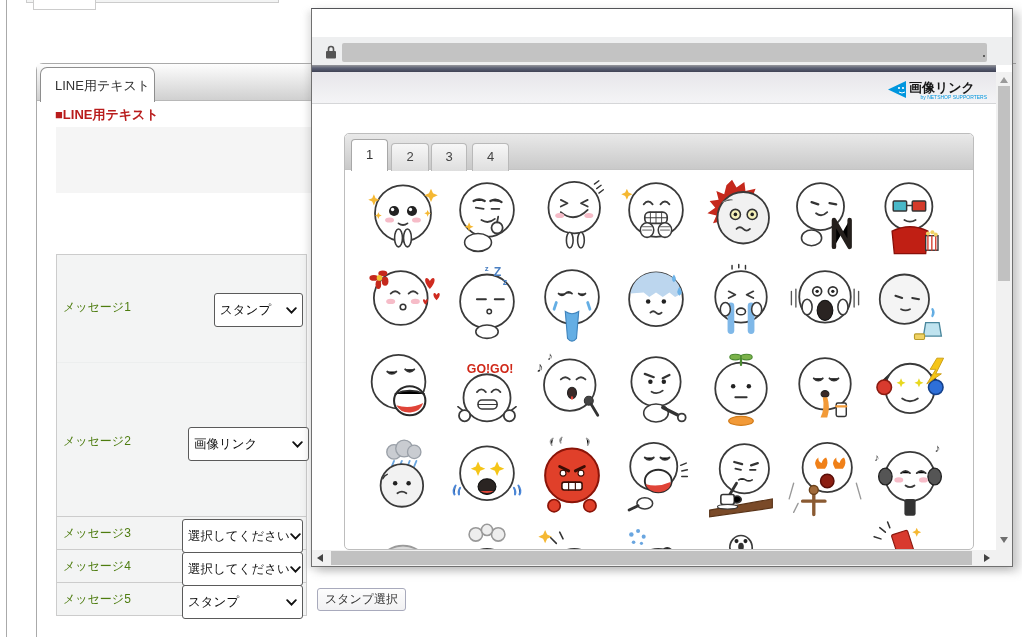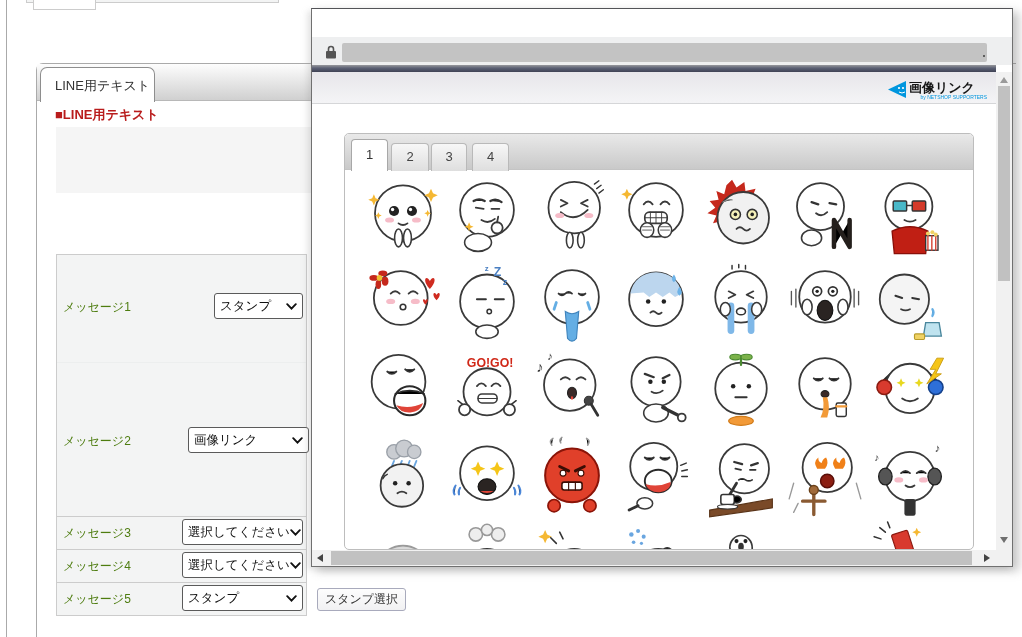--- a/index.html
+++ b/index.html
@@ -11,21 +11,21 @@
   #bg-topstrip{left:26px;top:-6px;width:253px;height:9px;background:#f3f4f4;border:1px solid #ccc}
   #bg-toptab{left:33px;top:-8px;width:63px;height:18px;background:#fff;border:1px solid #ccc}
   #bg-panel{left:36px;top:63px;width:980px;height:574px;border-left:1px solid #aaa;border-top:1px solid #aaa;border-top-left-radius:7px}
   #bg-tabstrip{left:37px;top:64px;width:275px;height:37px;background:linear-gradient(180deg,#fdfdfd,#d0d0d0);border-bottom:1px solid #b8b8b8}
   #bg-activetab{left:40px;top:67px;width:115px;height:35px;background:#fff;border:1px solid #8e8e8e;border-bottom:none;border-radius:7px 7px 0 0;font-size:13px;color:#333;padding:9px 0 0 14px}
   #bg-heading{left:55px;top:106px;font-size:13px;font-weight:bold;color:#b91c1c}
   #bg-grayblock{left:56px;top:127px;width:256px;height:66px;background:#f5f5f5}
   #form-box{left:56px;top:254px;width:251px;height:362px;background:#f3f4f4;border:1px solid #ccc}
   .form-sep{position:absolute;left:0;width:100%;height:1px;background:#ccc}
   .row-label{position:absolute;font-size:12px;color:#4d7c0f}
-  .sel{position:absolute;background:#fff;border:1px solid #5a5a5a;border-radius:3px;font-size:12.5px;color:#111;display:flex;align-items:center;justify-content:space-between;padding:8px 5px;white-space:nowrap;overflow:hidden}
+  .sel{position:absolute;background:#fff;border:1px solid #5a5a5a;border-radius:3px;font-size:12.5px;color:#111;display:flex;align-items:center;justify-content:space-between;padding:16px 5px;white-space:nowrap;overflow:hidden}
   .sel svg{flex:none}
   #stamp-button{left:317px;top:588px;width:89px;height:23px;border:1px solid #a8aabc;border-radius:3px;background:linear-gradient(180deg,#fdfdfd,#f1f1f3);font-size:12px;color:#333;text-align:center;line-height:21px}
   
   #popup{left:311px;top:8px;width:702px;height:559px;background:#fff;border:1px solid #707070;border-top-color:#525357;box-shadow:6px 4px 9px rgba(110,110,110,.38),-4px 3px 6px rgba(150,150,150,.22)}
   #titlebar{left:0;top:0;width:700px;height:28px;background:#a7abb7}
   #title-text{left:26px;top:7px;font-size:12px;color:#1b1b1b}
   .winbtn{position:absolute;top:0;width:30px;height:28px;color:#222}
   #addrbar{left:0;top:28px;width:700px;height:28px;background:#eeeff0}
   #url-field{left:30px;top:34px;width:645px;height:19px;background:#c3c3c3;border-radius:2px}
   #url-dot{left:671px;top:46px;width:2px;height:2px;background:#5f5f5f}
@@ -296,21 +296,21 @@
             <path d="M58 40 q2 3 0 6" fill="0" stroke="#64aee4" stroke-width="2" stroke-linecap="round" stroke-linejoin="round"></path>
           </svg></div>
         <div class="sticker" style="left: 19.5px; top: 222px;"><svg width="76" height="76" viewBox="0 0 76 76">
             <circle cx="34" cy="27" r="24" fill="#fff" stroke="#3a3a3a" stroke-width="1.6"></circle>
             <path d="M24 18 q4 4 8 0" fill="0" stroke="#333" stroke-width="1.8" stroke-linecap="round" stroke-linejoin="round"></path>
             <path d="M40 16 q4 4 8 0" fill="0" stroke="#333" stroke-width="1.8" stroke-linecap="round" stroke-linejoin="round"></path>
             <ellipse cx="44" cy="44" rx="14" ry="13" fill="#fff" stroke="#2a2a2a" stroke-width="1.8"></ellipse>
             <path d="M32 48 a13 12 0 0 0 24 -2 q-12 6 -24 2z" fill="#e04438"></path>
             <path d="M31 38 q13 -6 26 0" fill="0" stroke="#2a2a2a" stroke-width="1.4" stroke-linecap="round" stroke-linejoin="round"></path>
           </svg></div>
-        <div class="sticker" style="left: 104px; top: 222px; text-decoration: underline;"><svg width="76" height="76" viewBox="0 0 76 76">
+        <div class="sticker" style="left: 104px; top: 228px; text-decoration: underline;"><svg width="76" height="76" viewBox="0 0 76 76">
             <text x="20" y="14" font-size="11" font-weight="bold" fill="#d02818" font-family="Liberation Sans,sans-serif">GO!GO!</text>
             <circle cx="38" cy="36" r="21" fill="#fff" stroke="#3a3a3a" stroke-width="1.6"></circle>
             <path d="M29 31 q4 -5 8 0" fill="none" stroke="#3a3a3a" stroke-width="1.6" stroke-linecap="round" stroke-linejoin="round"></path>
             <path d="M42 31 q4 -5 8 0" fill="none" stroke="#3a3a3a" stroke-width="1.6" stroke-linecap="round" stroke-linejoin="round"></path>
             <rect x="30" y="38" width="17" height="8" rx="3.5" fill="#fff" stroke="#3a3a3a" stroke-width="1.4"></rect>
             <path d="M30 42 h17" fill="0" stroke="#3a3a3a" stroke-width="0.9" stroke-linecap="round" stroke-linejoin="round"></path>
             <circle cx="18" cy="52" r="5" fill="#fff" stroke="#3a3a3a" stroke-width="1.6"></circle>
             <circle cx="58" cy="52" r="5" fill="#fff" stroke="#3a3a3a" stroke-width="1.6"></circle>
             <path d="M12 44 l4 3 M64 44 l-4 3" fill="0" stroke="#333" stroke-width="1.4" stroke-linecap="round" stroke-linejoin="round"></path>
           </svg></div>

